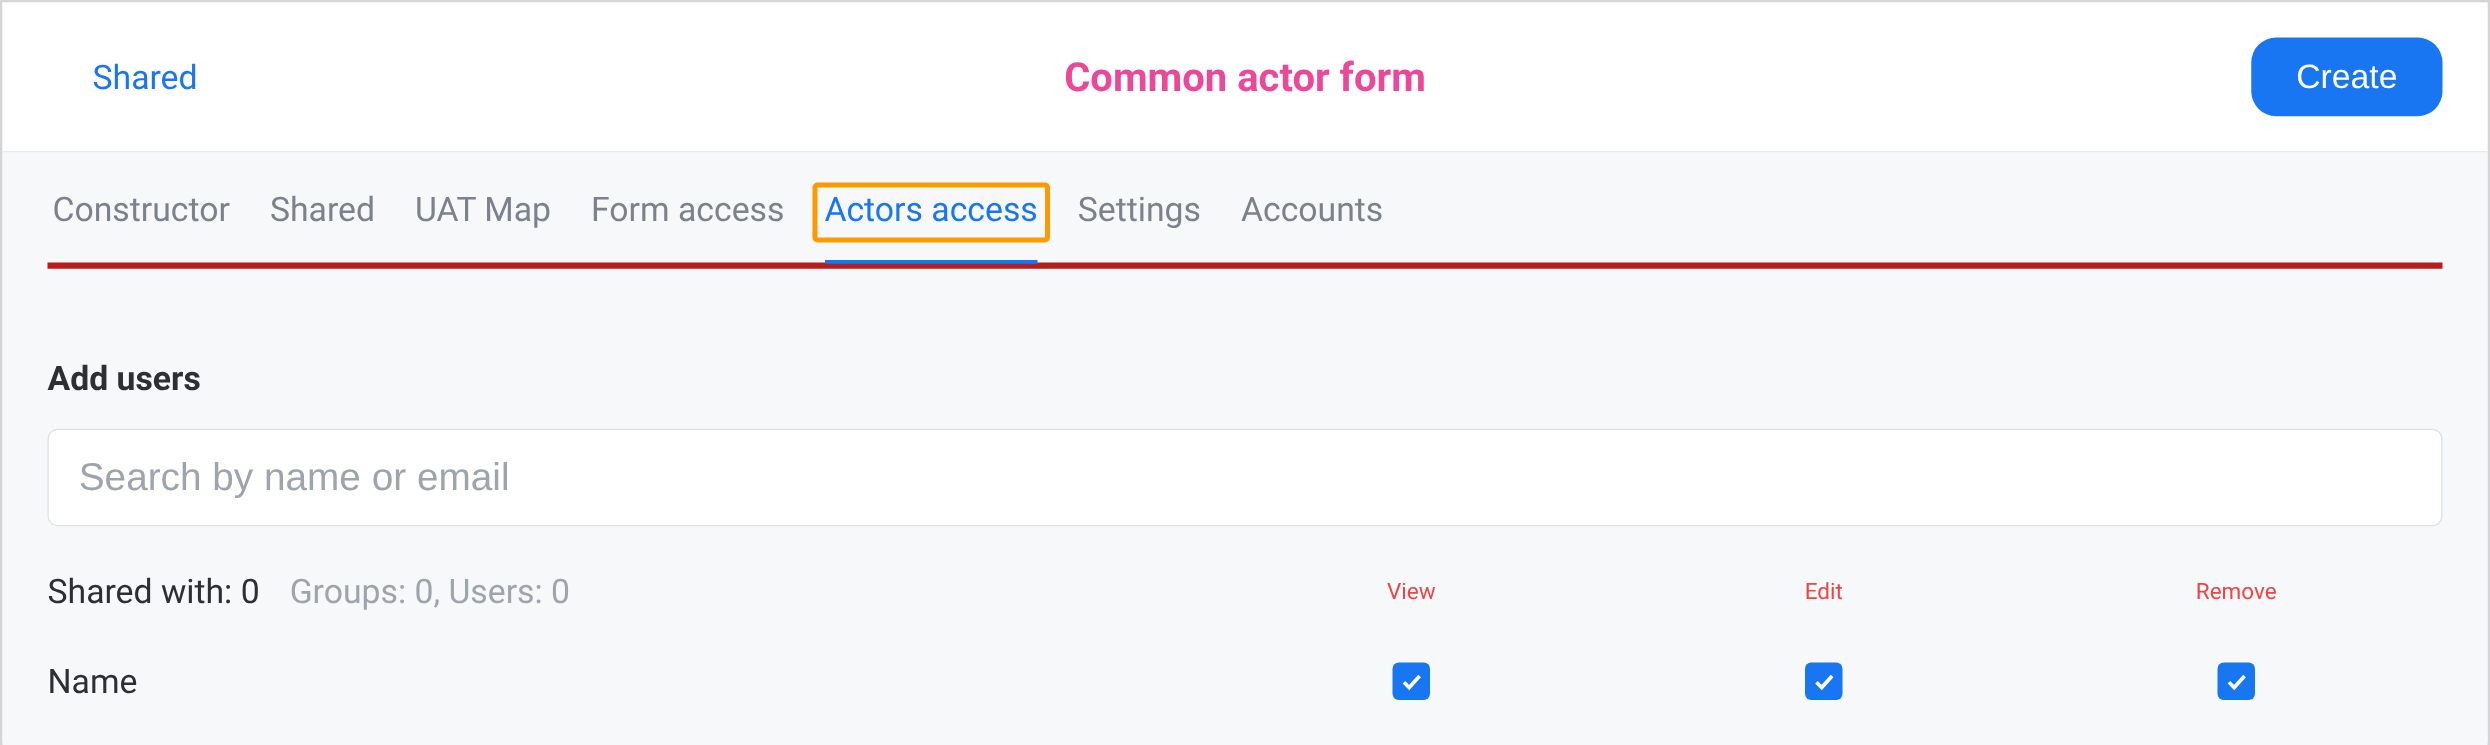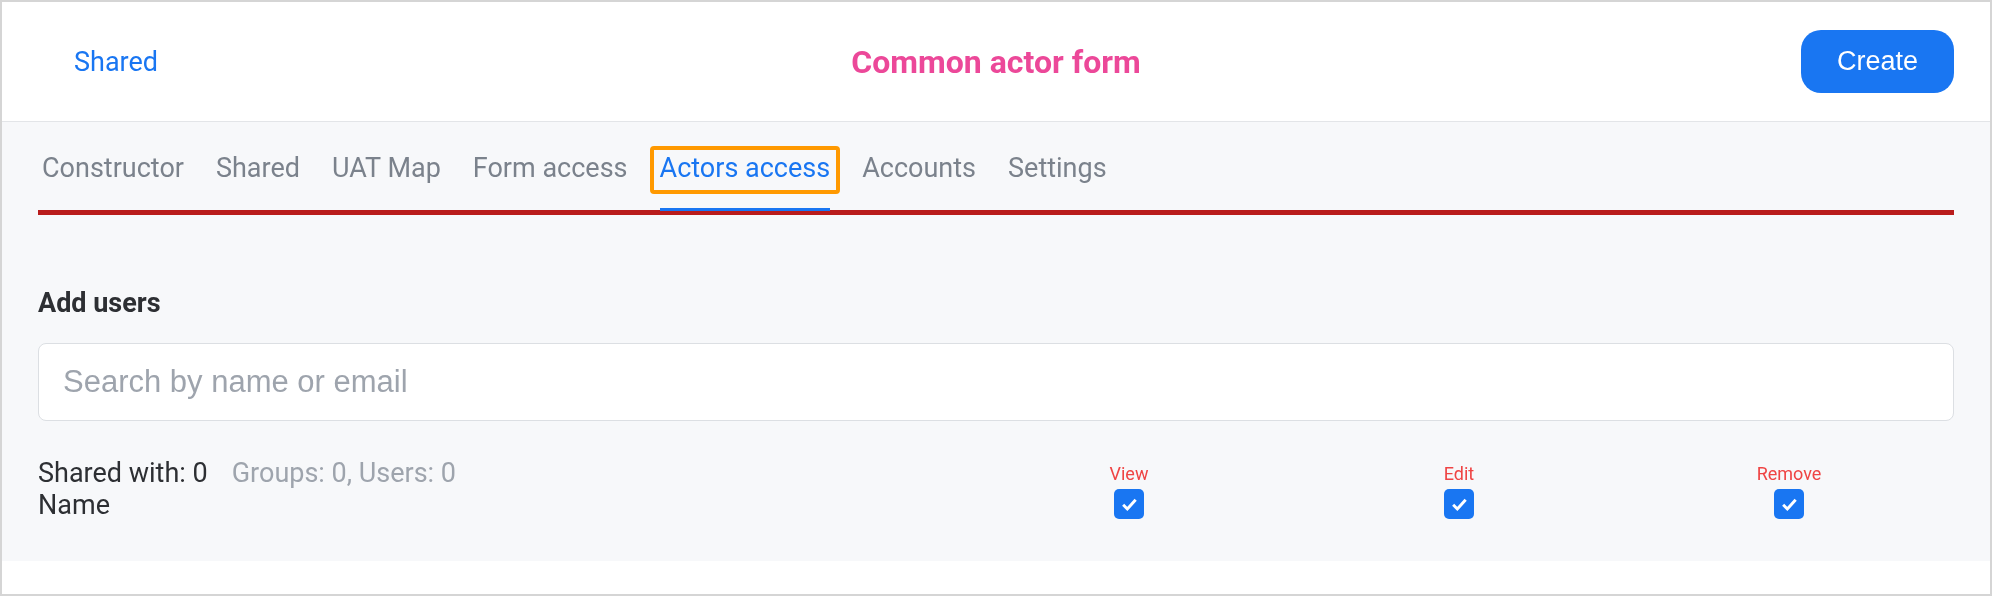--- a/index.html
+++ b/index.html
@@ -125,21 +125,22 @@
     display: flex;
   }
   .col-header {
     width: 330px;
     text-align: center;
     color: #ef4444;
     font-size: 18px;
   }
   .row {
     display: flex;
-    align-items: flex-start;
+    align-items: center;
+    margin-top: 40px;
     font-size: 27px;
   }
   .row-name {
     color: #2d2f33;
   }
   .row-checks {
     margin-left: auto;
     display: flex;
   }
   .check-cell {
@@ -181,22 +182,22 @@
   <div class="content">
     <div class="tabs">
       <div class="tab">Constructor</div>
       <div class="tab">Shared</div>
       <div class="tab">UAT Map</div>
       <div class="tab">Form access</div>
       <div class="tab active" style="position:relative;">
         <span>Actors access</span>
         <div class="highlight-box"></div>
       </div>
+      <div class="tab">Settings</div>
       <div class="tab">Accounts</div>
-      <div class="tab">Settings</div>
     </div>
 
     <div class="section-title">Add users</div>
 
     <input type="text" class="search-input" placeholder="Search by name or email" style="">
 
     <div class="stats-row">
       <span class="stats-main">Shared with: 0</span>
       <span class="stats-sub">Groups: 0, Users: 0</span>
       <div class="col-headers">

